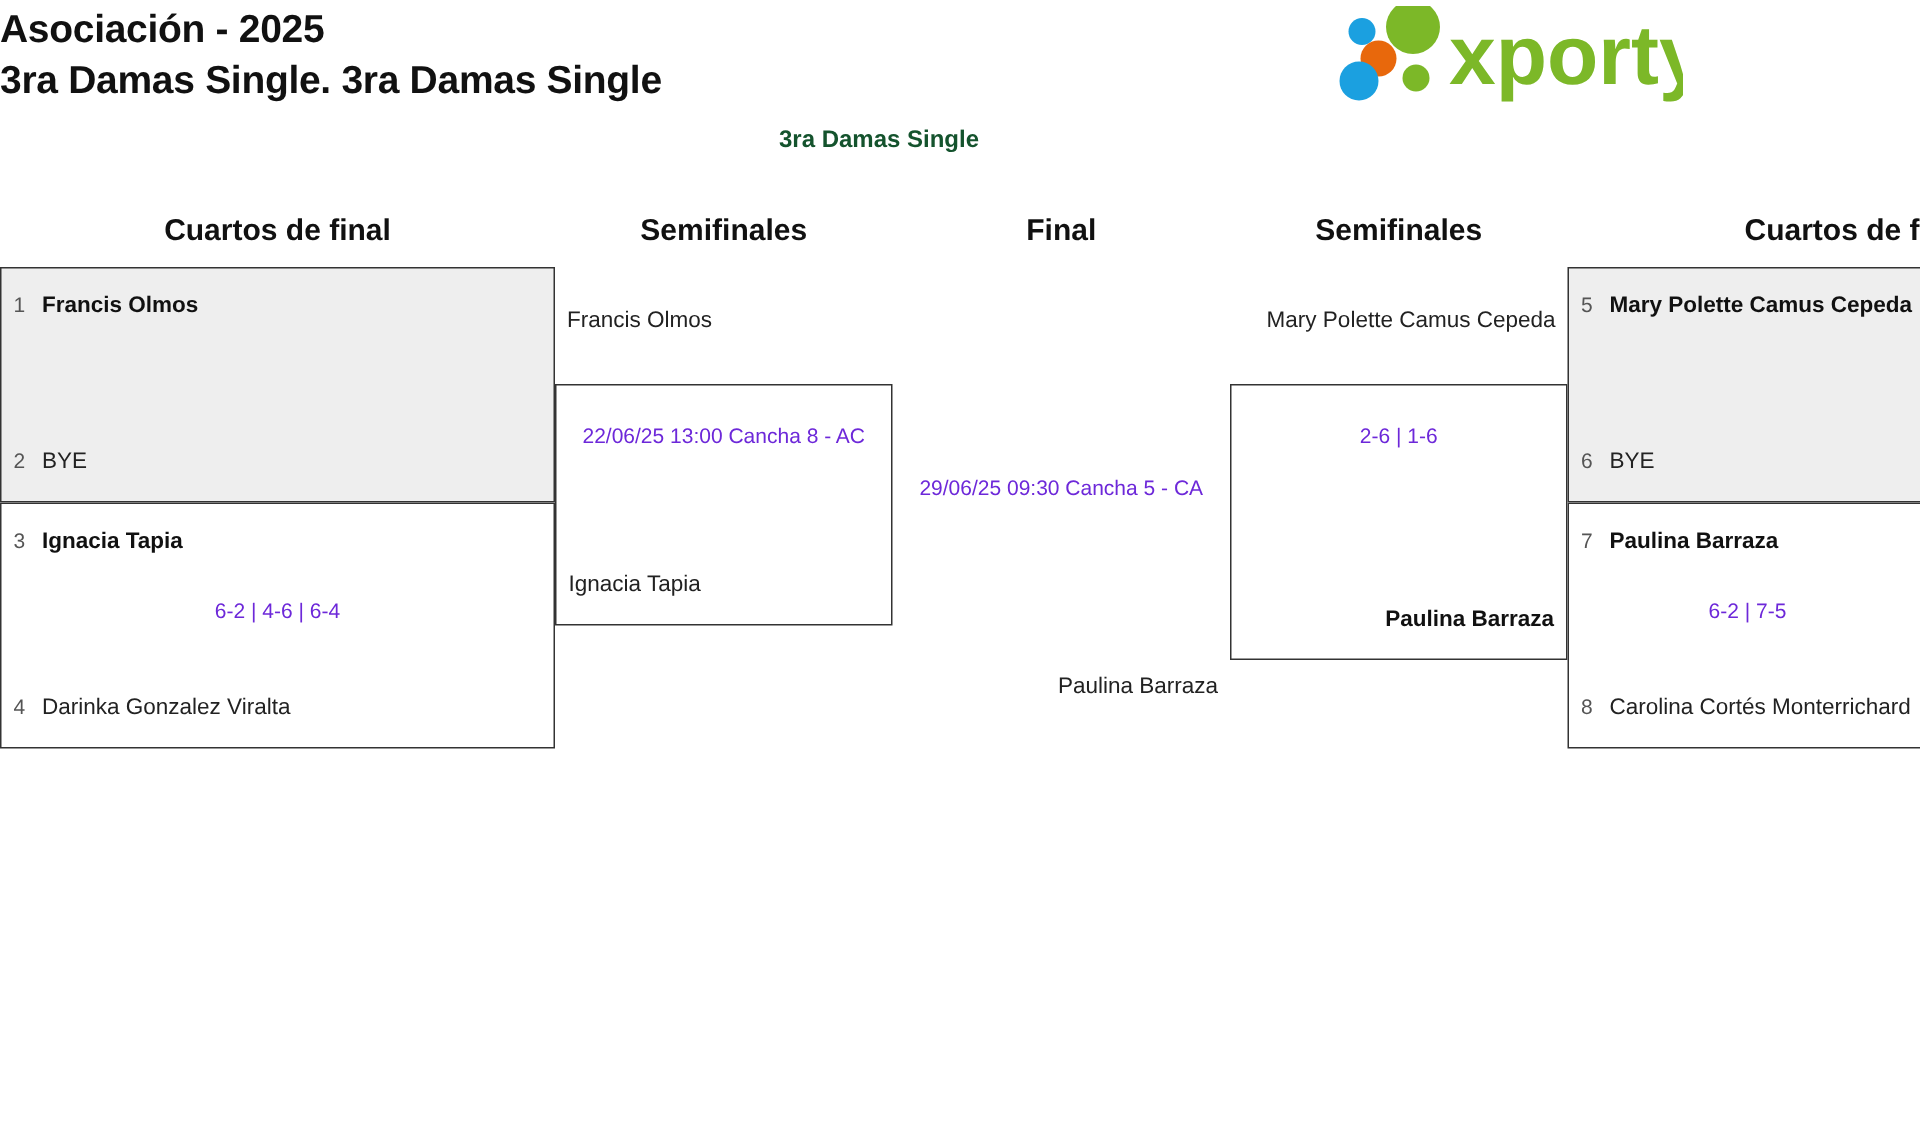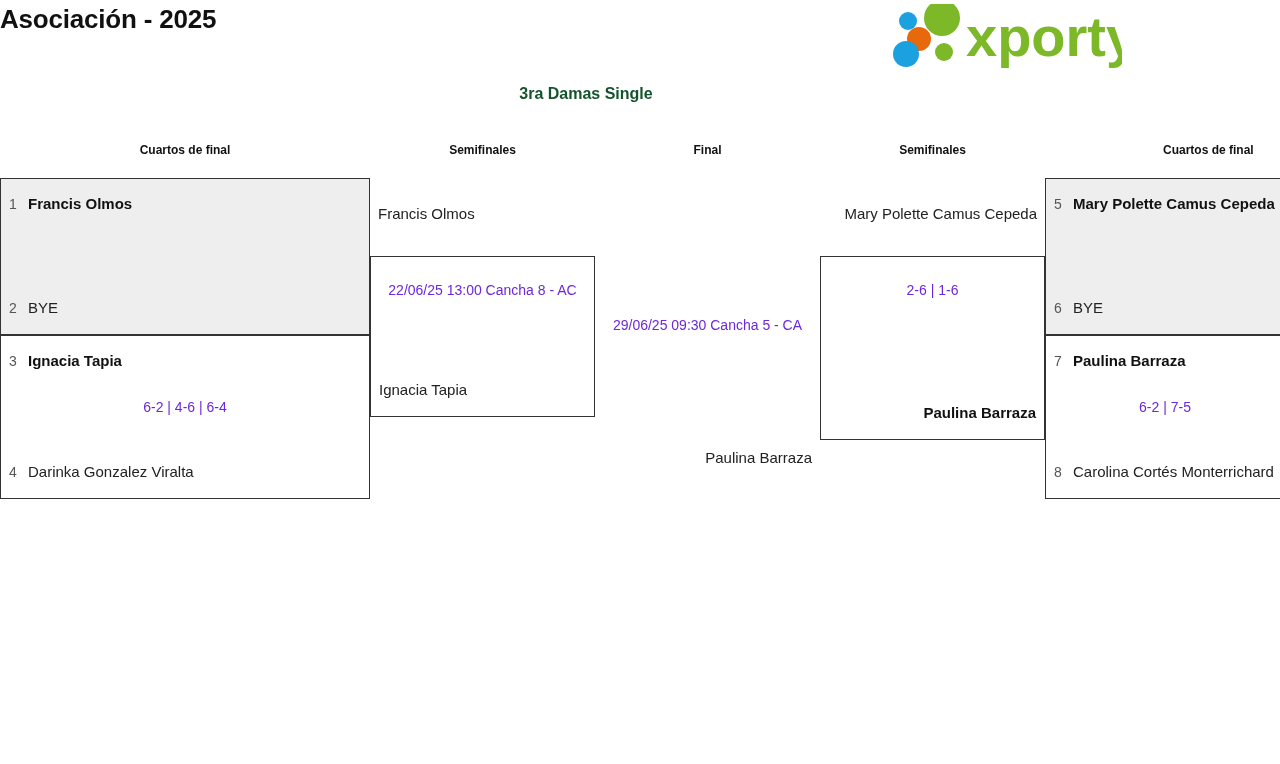--- a/index.html
+++ b/index.html
@@ -64,21 +64,21 @@
   .round-headers {
     position: absolute;
     left: 0;
     top: 143px;
     width: 1280px;
     height: 24px;
   }
   .round-header {
     position: absolute;
     top: 0;
-    font-size: 12px;
+    font-size: 20px;
     font-weight: 600;
     color: #111111;
     text-align: center;
     white-space: nowrap;
   }
   .rh0 { left: 0px;    width: 370px; }
   .rh1 { left: 370px;  width: 225px; }
   .rh2 { left: 595px;  width: 225px; }
   .rh3 { left: 820px;  width: 225px; }
   .rh4 { left: 1045px; width: 250px; text-align: left; padding-left: 118px; box-sizing: border-box; }
@@ -151,20 +151,21 @@
   #m-r-sf  .result { top: 24px; }
   #m-final .result { top: 60px; }
 </style>
 </head>
 <body>
 
 <div class="page-header">
 
   <div class="title-block">
     <span class="title-line">Asociación - 2025</span>
+    <span class="title-line">3ra Damas Single. 3ra Damas Single</span>
   </div>
 
   <div class="logo">
     <svg width="236" height="66" viewBox="0 0 236 66" xmlns="http://www.w3.org/2000/svg">
       <g>
         <circle cx="22" cy="17" r="9" fill="#1ba0e0"></circle>
         <circle cx="56" cy="14" r="18" fill="#7cb828"></circle>
         <circle cx="33" cy="35" r="12" fill="#e8680c"></circle>
         <circle cx="20" cy="50" r="13" fill="#1ba0e0"></circle>
         <circle cx="58" cy="48" r="9" fill="#7cb828"></circle>

